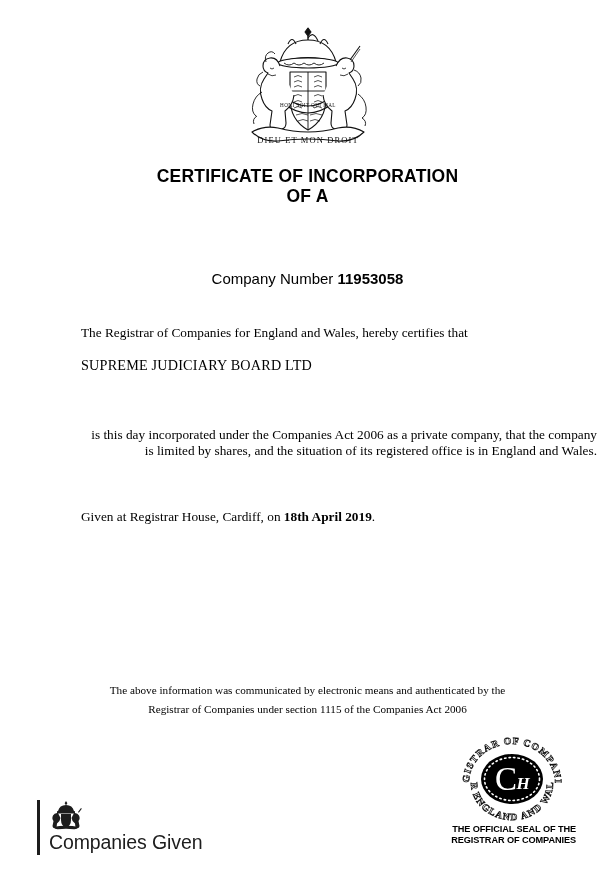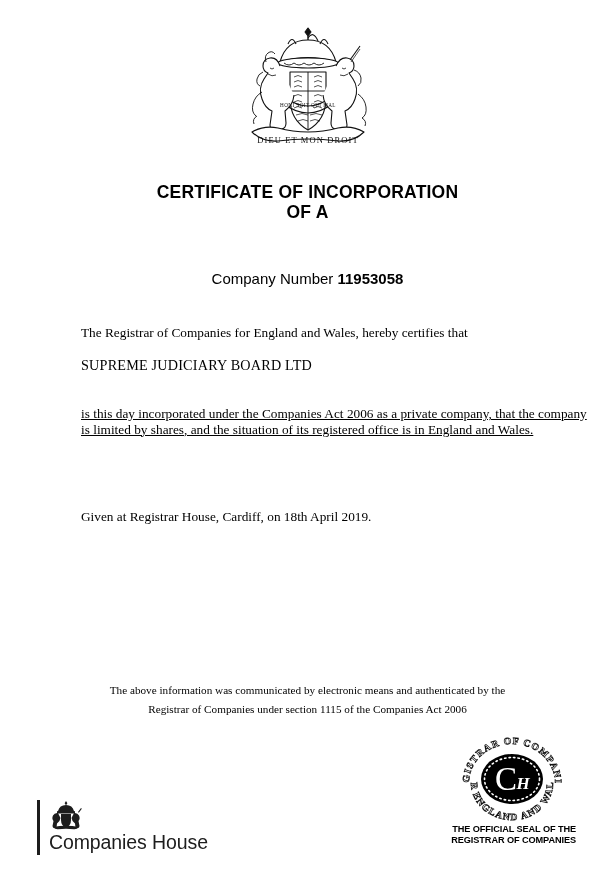--- a/index.html
+++ b/index.html
@@ -32,21 +32,20 @@
     position: absolute;
     top: 166px;
     left: 0;
     width: 615px;
     text-align: center;
     font-family: "Liberation Sans", "DejaVu Sans", sans-serif;
     font-weight: bold;
     font-size: 17.5px;
     line-height: 20px;
     letter-spacing: 0.2px;
-    margin-top: 16px;
   }
   .heading-block div { white-space: nowrap; }
 
   
   .company-number {
     position: absolute;
     top: 270px;
     left: 0;
     width: 615px;
     text-align: center;
@@ -64,28 +63,27 @@
     margin-left: 44px;
   }
   .registrar-line { top: 325px; width: 540px; }
   .company-name {
     top: 357px;
     width: 540px;
     font-size: 14.2px;
     letter-spacing: 0.2px;
   }
   .incorporation-para {
-    top: 406px;
+    top: 427px;
     width: 516px;
     line-height: 15.5px;
-    text-align: left;
-    text-decoration: underline;
+    text-align: right;
   }
   .given-line { top: 509px; width: 540px; }
-  .given-line .date { font-weight: normal; }
+  .given-line .date { font-weight: bold; }
 
   
   .auth-note {
     position: absolute;
     top: 681px;
     left: 0;
     width: 615px;
     text-align: center;
     font-size: 11.2px;
     line-height: 19px;
@@ -258,15 +256,15 @@
 
           <path d="M9 13 q-3.5 -0.5 -5 2.5 q-1.5 3 0.5 5.5 l-1 5 q0 2 2 2 l2 -0.5 l0.5 -4 q3 -2 3.5 -5.5 z"></path>
 
           <path d="M25 13 q3.5 -0.5 5 2.5 q1.5 3 -0.5 5.5 l1 5 q0 2 -2 2 l-2 -0.5 l-0.5 -4 q-3 -2 -3.5 -5.5 z"></path>
           <path d="M29 12 l3 -4 l0.8 0.7 l-3 4 z"></path>
 
           <path d="M4 27 q13 -2.5 26 0 q-2 2.5 -5 2.3 q-8 -1.3 -16 0 q-3 0.2 -5 -2.3 z"></path>
         </g>
       </svg>
     </div>
-    <div class="ch-wordmark">Companies House</div>
+    <div class="ch-wordmark">Companies Given</div>
   </div>
 </div>
 
 </body></html>

